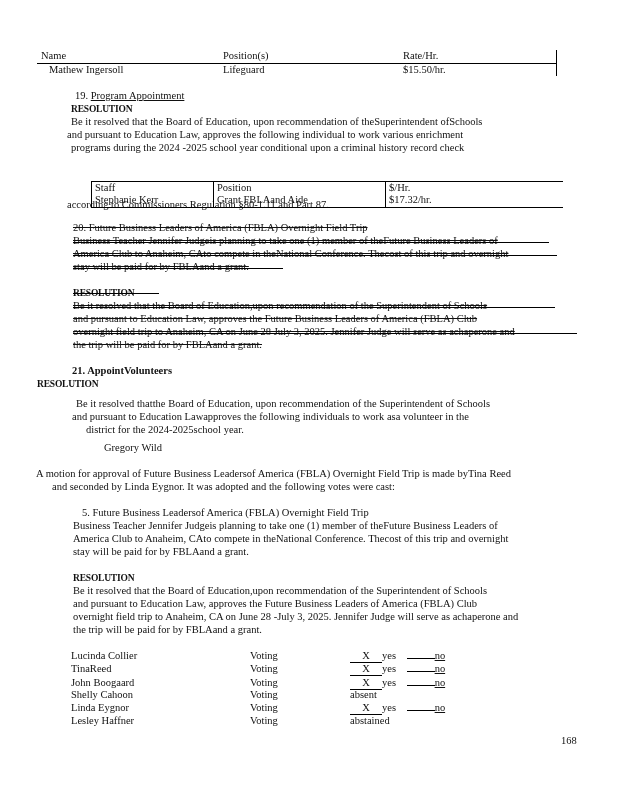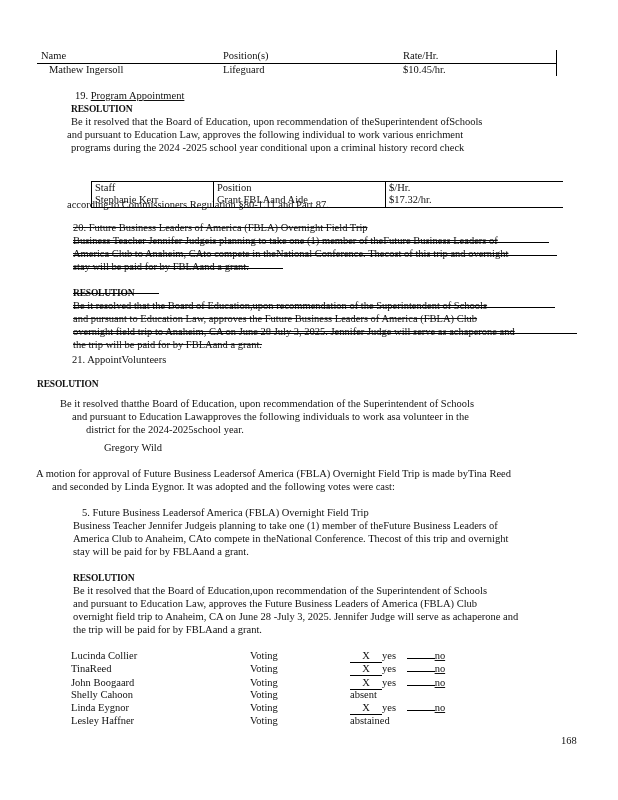--- a/index.html
+++ b/index.html
@@ -17,21 +17,21 @@
 </head>
 <body>
 
 <div class="abs" style="left:41px;top:50px;">Name</div>
 <div class="abs" style="left:223px;top:50px;">Position(s)</div>
 <div class="abs" style="left:403px;top:50px;">Rate/Hr.</div>
 <div class="hline" style="left:37px;top:63px;width:520px;"></div>
 <div class="vline" style="left:556px;top:50px;height:26px;"></div>
 <div class="abs" style="left:41px;top:64px;margin-left:8px;">Mathew Ingersoll</div>
 <div class="abs" style="left:223px;top:64px;">Lifeguard</div>
-<div class="abs" style="left:403px;top:64px;">$10.45/hr.</div>
+<div class="abs" style="left:403px;top:64px;">$15.50/hr.</div>
 
 <div class="abs" style="left:75px;top:90px;">
   <span>19. </span><span class="u">Program Appointment</span>
 </div>
 <div class="abs bold" style="left:71px;top:103px;">RESOLUTION</div>
 <div class="abs" style="left:71px;top:116px;">Be it resolved  that the Board of Education, upon recommendation  of theSuperintendent   ofSchools</div>
 <div class="abs" style="left:67px;top:129px;">and        pursuant  to Education Law, approves the following individual to work various enrichment</div>
 <div class="abs" style="left:71px;top:142px;"> programs during  the 2024      -2025 school  year conditional upon a criminal history record check</div>
 <div class="abs" style="left:67px;top:155px;margin-top:44px;">according to       Commissioners  Regulation §80-1.11 and Part 87.</div>
 
@@ -57,23 +57,23 @@
 
 <div class="abs bold strike" style="left:73px;top:287px;">RESOLUTION</div>
 <div class="sline" style="left:73px;top:293px;width:86px;"></div>
 <div class="abs strike" style="left:73px;top:300px;">Be it resolved  that the Board of Education,upon  recommendation  of the Superintendent   of Schools</div>
 <div class="sline" style="left:73px;top:307px;width:482px;"></div>
 <div class="abs strike" style="left:73px;top:313px;">and     pursuant   to Education  Law, approves  the Future  Business  Leaders  of America (FBLA) Club</div>
 <div class="abs strike" style="left:73px;top:326px;">overnight  field trip to Anaheim, CA on June  28       July 3, 2025. Jennifer Judge  will serve  as achaperone  and</div>
 <div class="sline" style="left:73px;top:333px;width:504px;"></div>
 <div class="abs strike" style="left:73px;top:339px;">the trip will      be  paid  for by FBLAand  a grant.</div>
 
-<div class="abs" style="left:72px;top:354px;">21. AppointVolunteers</div>
+<div class="abs" style="left:72px;top:365px;font-weight:bold;">21. AppointVolunteers</div>
 <div class="abs bold" style="left:37px;top:378px;">RESOLUTION</div>
-<div class="abs" style="left:60px;top:398px;">Be    it  resolved  thatthe Board of Education,  upon recommendation  of the Superintendent   of Schools</div>
+<div class="abs" style="left:76px;top:398px;">Be    it  resolved  thatthe Board of Education,  upon recommendation  of the Superintendent   of Schools</div>
 <div class="abs" style="left:72px;top:411px;">and pursuant  to Education      Lawapproves   the following individuals  to work asa  volunteer in the</div>
 <div class="abs" style="left:86px;top:424px;">district for the 2024-2025school  year.</div>
 <div class="abs" style="left:104px;top:442px;">Gregory Wild</div>
 
 <div class="abs" style="left:36px;top:468px;">A motion for approval  of Future  Business  Leadersof  America (FBLA) Overnight Field Trip is  made  byTina  Reed</div>
 <div class="abs" style="left:52px;top:481px;">and seconded  by Linda Eygnor. It was  adopted  and the following votes were  cast:</div>
 
 <div class="abs" style="left:82px;top:507px;">5.   Future  Business  Leadersof America (FBLA) Overnight Field Trip</div>
 <div class="abs" style="left:73px;top:520px;">Business  Teacher Jennifer Judgeis  planning to take one (1) member  of theFuture  Business  Leaders  of</div>
 <div class="abs" style="left:73px;top:533px;">America Club to Anaheim, CAto compete  in theNational Conference.  Thecost of this trip and overnight</div>

